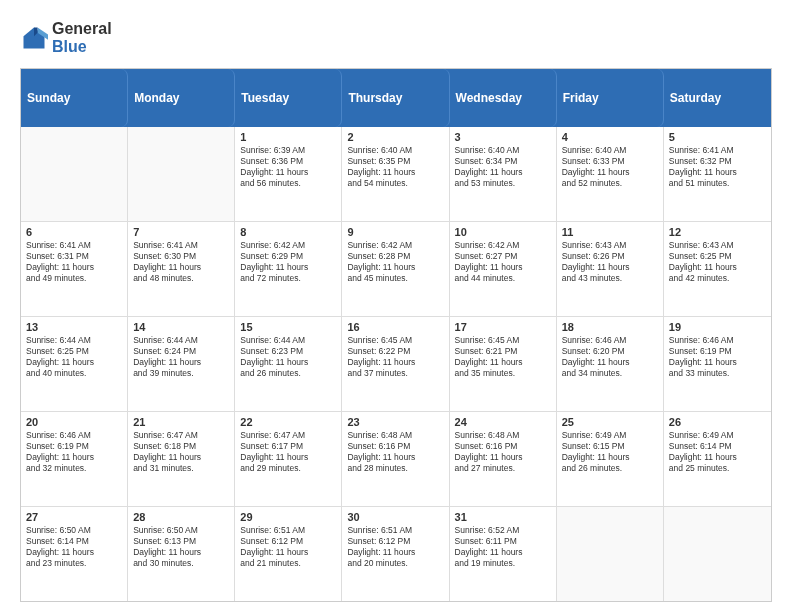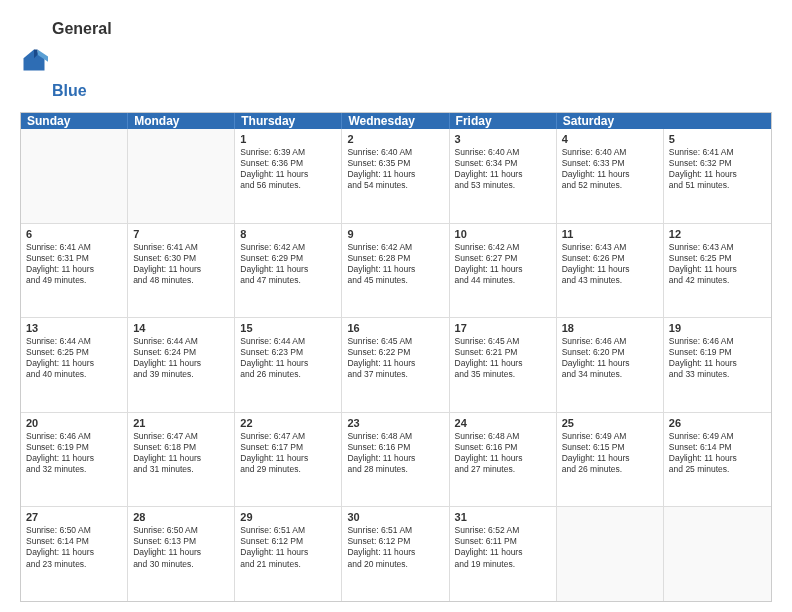--- a/index.html
+++ b/index.html
@@ -53,22 +53,23 @@
     }
     .cal-header-row {
       display: grid;
       grid-template-columns: repeat(7, 1fr);
       background: #2e6db4;
     }
     .cal-header-cell {
       color: #fff;
       font-size: 12px;
       font-weight: bold;
-      padding: 1px 6px;
+      padding: 22px 6px;
       border-right: 1px solid #4a85c8;
+      border-radius: 7px;
     }
     .cal-header-cell:last-child { border-right: none; }
     .cal-body {
       flex: 1;
       display: flex;
       flex-direction: column;
     }
     .cal-row {
       display: grid;
       grid-template-columns: repeat(7, 1fr);
@@ -105,33 +106,34 @@
 <div class="page">
   <div class="header">
     <div class="logo">
       <svg class="logo-icon" viewBox="0 0 32 32">
         <polygon points="16,4 28,14 28,28 4,28 4,14" fill="#2e6db4"></polygon>
         <polygon points="20,4 32,12 32,18 20,10" fill="#5a9fd4"></polygon>
         <polygon points="16,4 20,4 20,10 16,14" fill="#1a4a8a"></polygon>
       </svg>
       <div>
         <div style="font-size:16px;font-weight:bold;color:#333;">General</div>
-        <div style="font-size:16px;font-weight:bold;color:#2e6db4;margin-top:44px;">Blue</div>
+        <div style="font-size:16px;font-weight:bold;color:#2e6db4;">Blue</div>
       </div>
     </div>
     <div class="title-block">
       <div class="main-title"></div>
       <div class="sub-title"></div>
     </div>
   </div>
 
   <div class="calendar">
     <div class="cal-header-row">
     <div class="cal-header-cell">Sunday</div>
         <div class="cal-header-cell">Monday</div>
+        <div class="cal-header-cell">Tuesday</div>
         <div class="cal-header-cell">Thursday</div>
         <div class="cal-header-cell">Wednesday</div>
         <div class="cal-header-cell">Friday</div>
         <div class="cal-header-cell">Saturday</div>
       </div>
     <div class="cal-body">
     <div class="cal-row">
           <div class="cal-cell empty"></div>
           <div class="cal-cell empty"></div>
           <div class="cal-cell">
@@ -183,21 +185,21 @@
             <span class="cell-line">Sunrise: 6:41 AM</span>
             <span class="cell-line">Sunset: 6:30 PM</span>
             <span class="cell-line">Daylight: 11 hours</span>
             <span class="cell-line">and 48 minutes.</span>
           </div>
           <div class="cal-cell">
             <span class="day-num">8</span>
             <span class="cell-line">Sunrise: 6:42 AM</span>
             <span class="cell-line">Sunset: 6:29 PM</span>
             <span class="cell-line">Daylight: 11 hours</span>
-            <span class="cell-line">and 47 minutes.</span>
+            <span class="cell-line">and 72 minutes.</span>
           </div>
           <div class="cal-cell">
             <span class="day-num">9</span>
             <span class="cell-line">Sunrise: 6:42 AM</span>
             <span class="cell-line">Sunset: 6:28 PM</span>
             <span class="cell-line">Daylight: 11 hours</span>
             <span class="cell-line">and 45 minutes.</span>
           </div>
           <div class="cal-cell">
             <span class="day-num">10</span>

